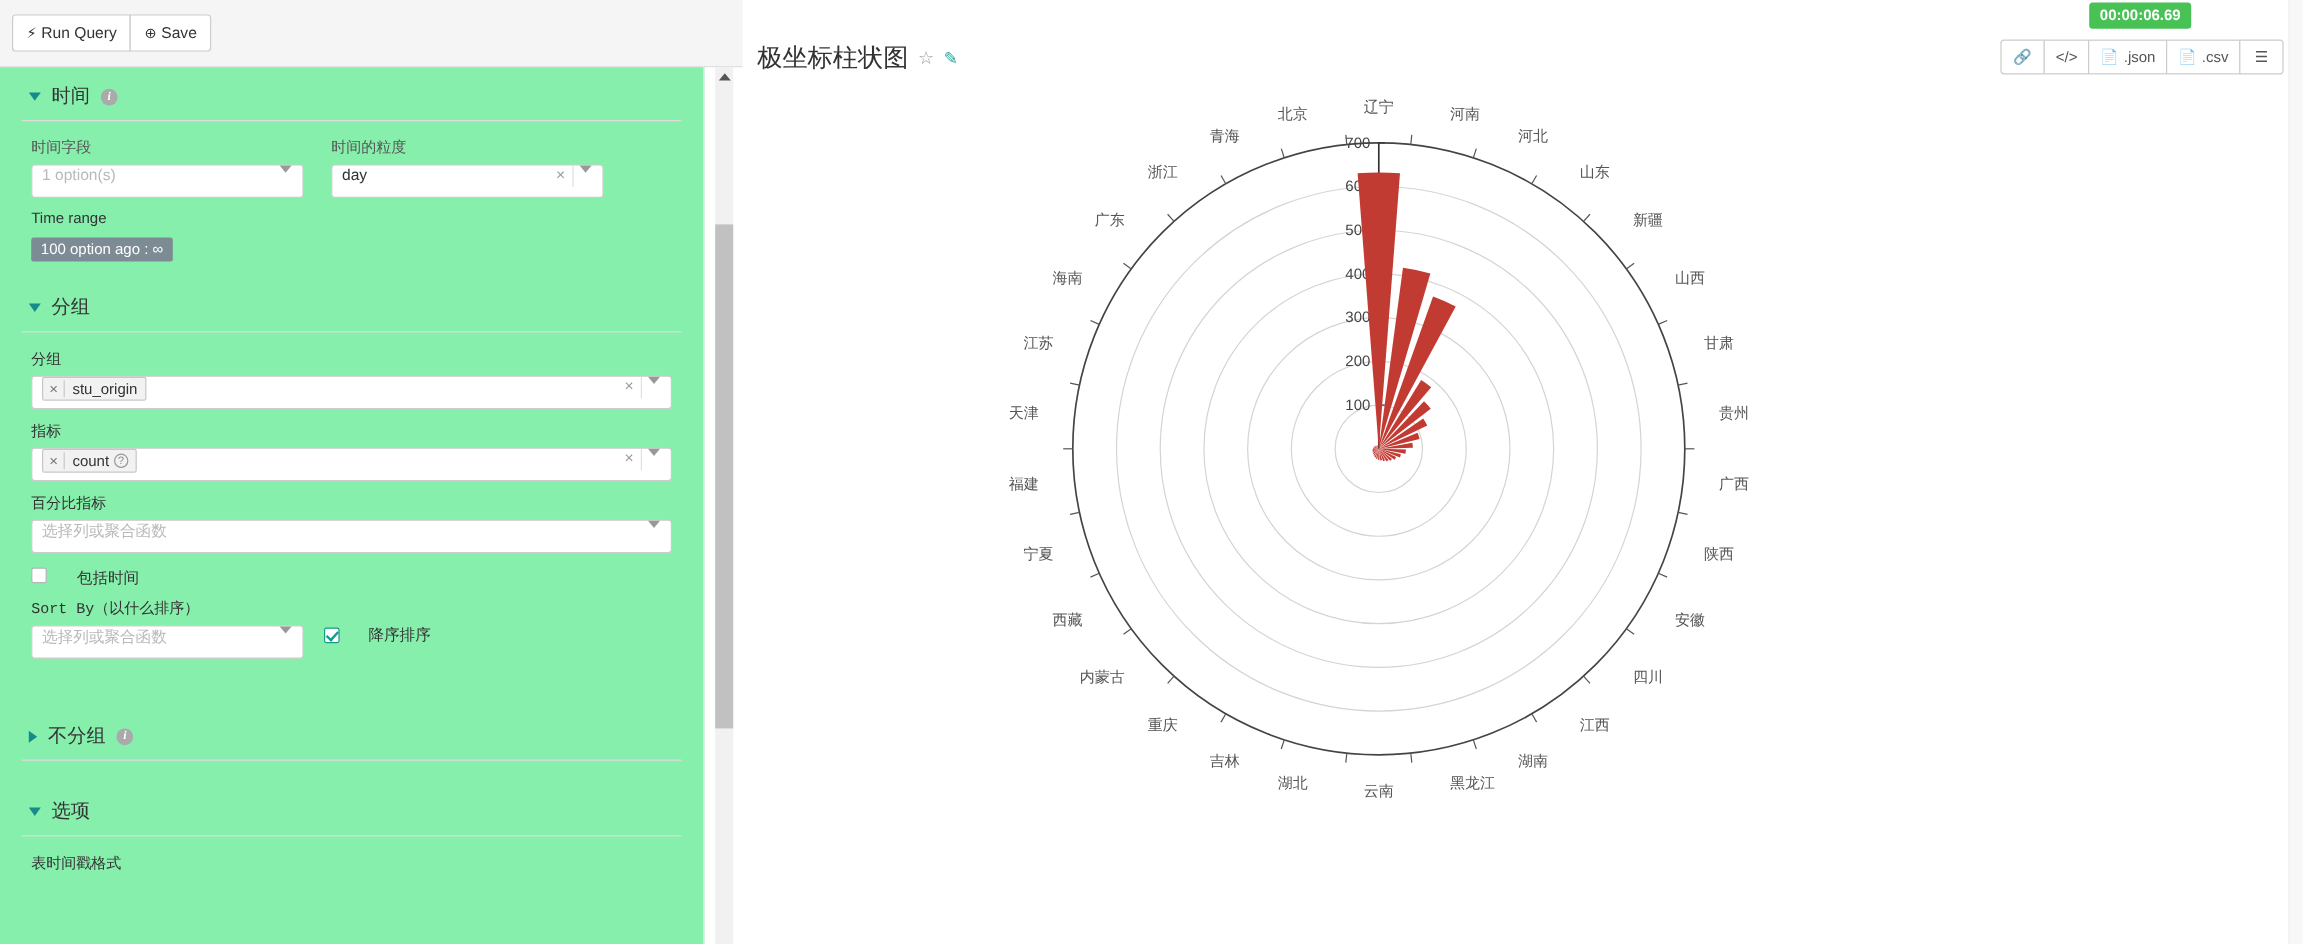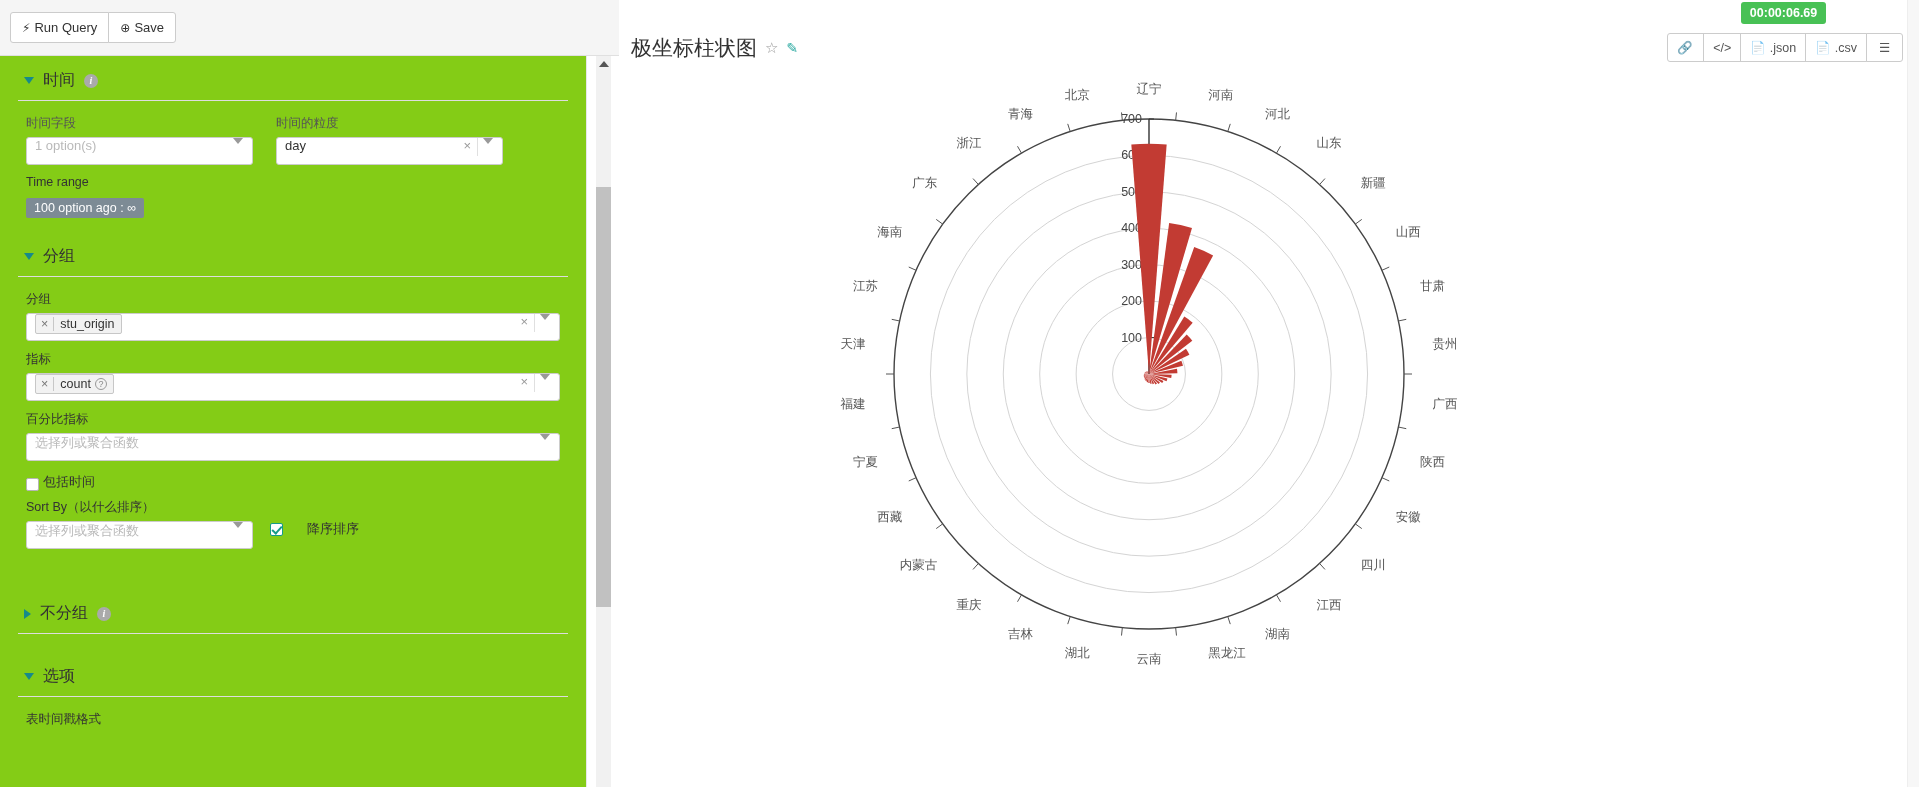--- a/index.html
+++ b/index.html
@@ -25,21 +25,21 @@
     font-size:13px; color:#333; cursor:pointer; white-space:nowrap;
   }
   .btn + .btn { margin-left:-1px; }
   .btn:first-child { border-radius:3px 0 0 3px; }
   .btn:last-child  { border-radius:0 3px 3px 0; }
   .ico { font-size:12px; line-height:1; display:inline-block; }
 
   .panel-wrap { position:absolute; top:56px; left:0; width:619px; bottom:0; }
   .panel {
     position:absolute; top:0; left:0; width:587px; bottom:0;
-    overflow:hidden; background:#84cc16; padding:0 18px;
+    overflow:hidden; background:#86efac; padding:0 18px;
     border-right:1px solid #e7e7e7;
   }
   .scroll-rail {
     position:absolute; top:0; right:8px; width:15px; bottom:0;
     background:#f1f1f1;
   }
   .scroll-rail .up-arrow {
     position:absolute; top:5px; left:50%; transform:translateX(-50%);
     width:0;height:0;border-left:5px solid transparent;border-right:5px solid transparent;
     border-bottom:6px solid #555;
@@ -91,29 +91,29 @@
   .q-mark {
     width:12px;height:12px;border-radius:50%;border:1px solid #999;color:#888;
     font-size:9px;display:inline-flex;align-items:center;justify-content:center;
   }
 
   .timerange-pill {
     display:inline-block; background:#7d8b95; color:#fff;
     font-size:12.5px; padding:3px 8px; border-radius:2px; margin-top:4px;
   }
 
-  .chk-row { display:flex; align-items:flex-end; gap:4px; padding:12px 8px 0 8px; }
+  .chk-row { display:flex; align-items:flex-start; gap:25px; padding:12px 8px 0 8px; }
   .chk { width:13px;height:13px;border:1px solid #b5b5b5;border-radius:2px;background:#fff; flex:none; }
   .chk.on { border-color:#159b8a; position:relative; }
   .chk.on:after {
     content:""; position:absolute; left:3px; top:0px; width:4px; height:8px;
     border:solid #159b8a; border-width:0 2px 2px 0; transform:rotate(42deg);
   }
   .chk-label { font-size:13px; color:#333; }
-  .two-col { display:flex; padding:0 8px; gap:17px; align-items:flex-start; }
+  .two-col { display:flex; padding:0 8px; gap:17px; align-items:flex-start;font-family:Liberation Mono, monospace; }
 
   
   .right-col { flex:1; height:787px; position:relative; background:#fff; }
   .chart-head {
     height:62px; display:flex; align-items:flex-end;
     padding:0 16px 0 12px; justify-content:space-between;
   }
   .chart-title-wrap { display:flex; align-items:center; gap:8px; }
   .chart-title { font-size:21px; color:#333; }
   .star-ico { color:#9a9a9a; font-size:15px; cursor:pointer; }

